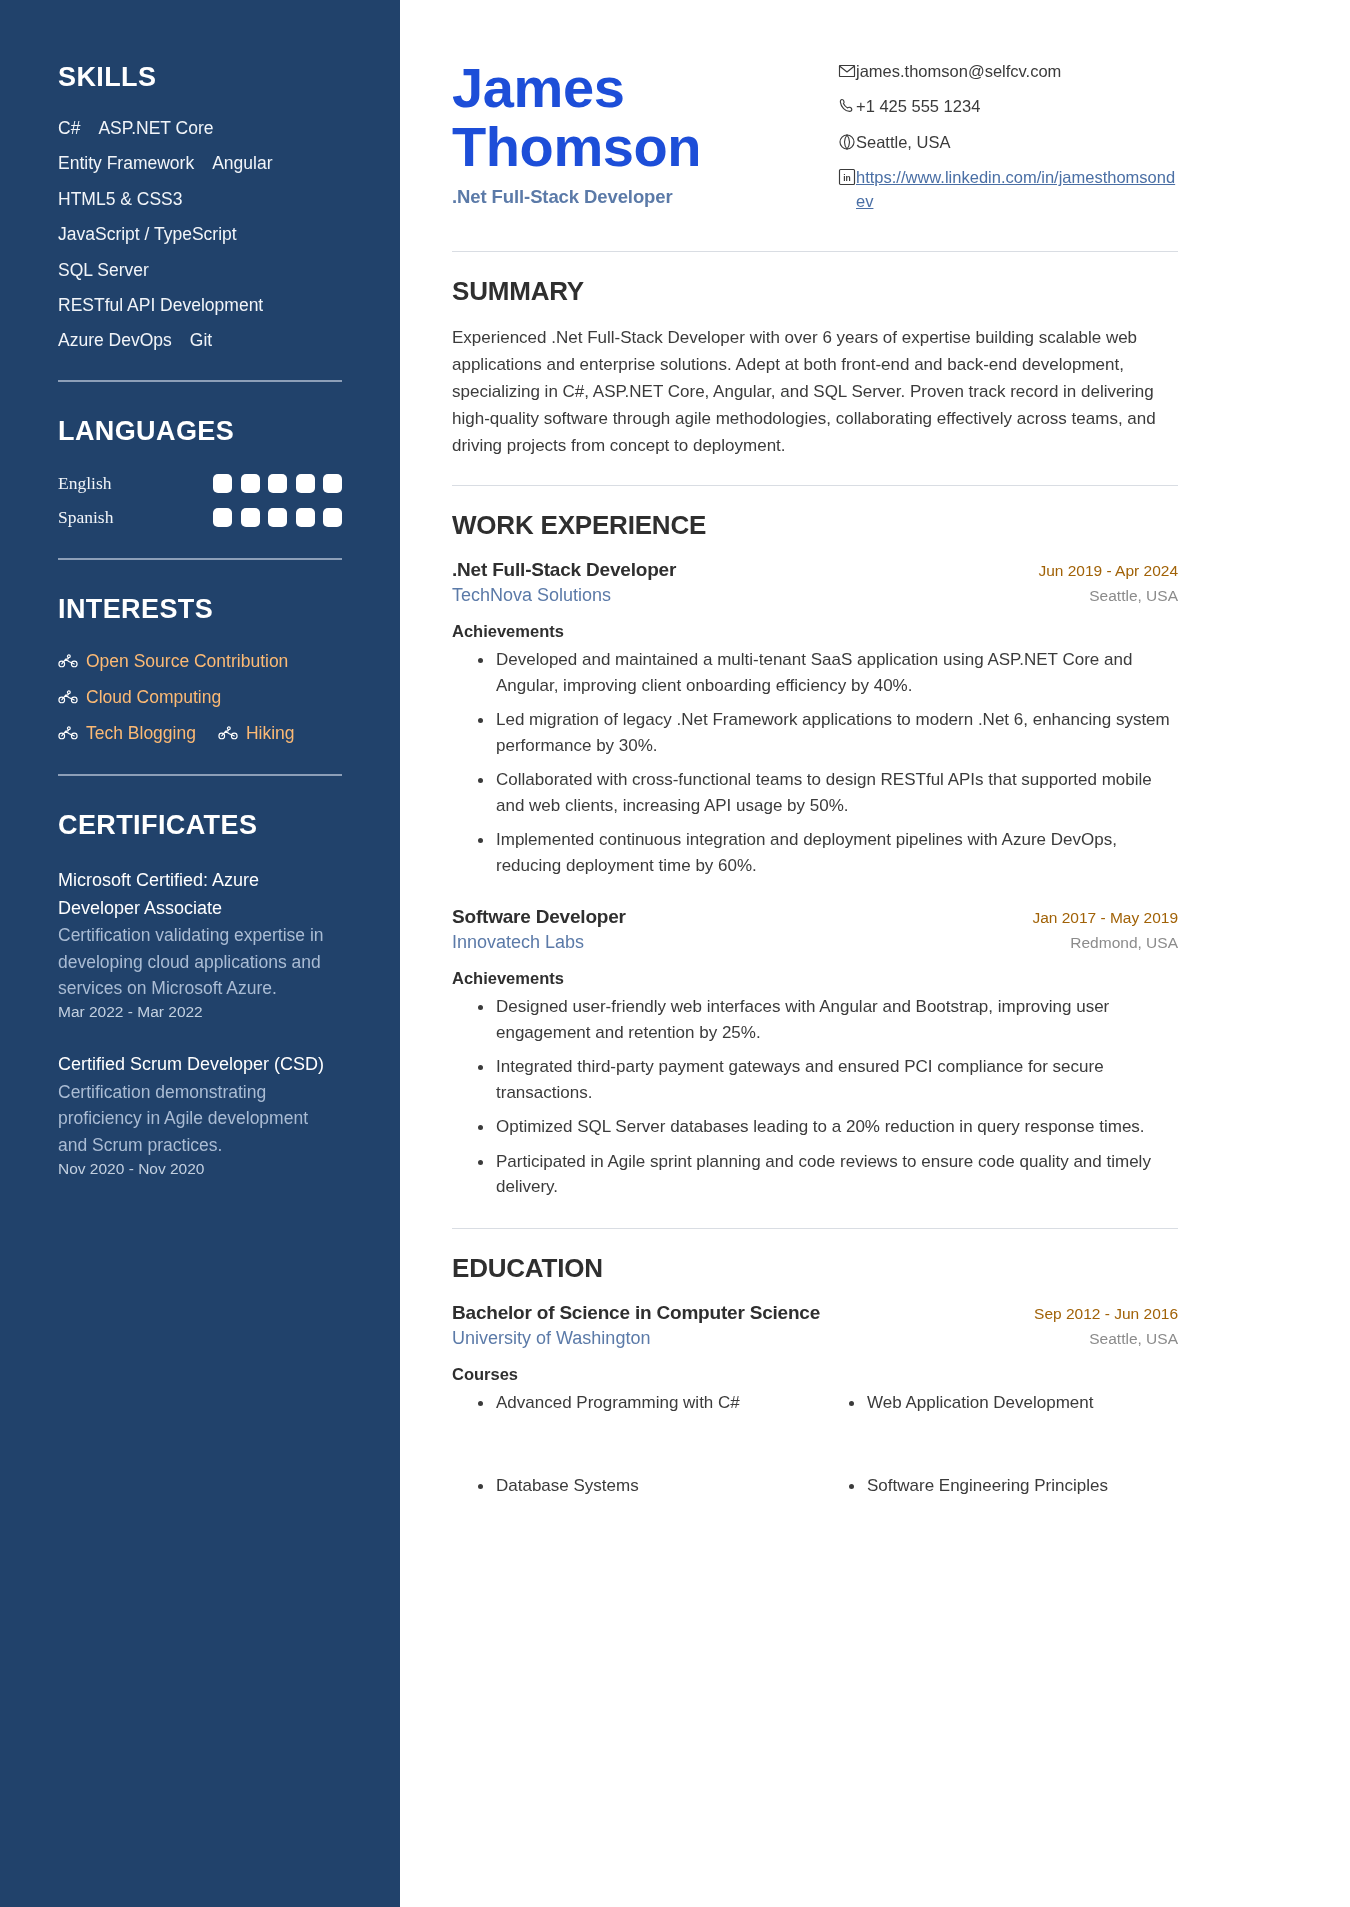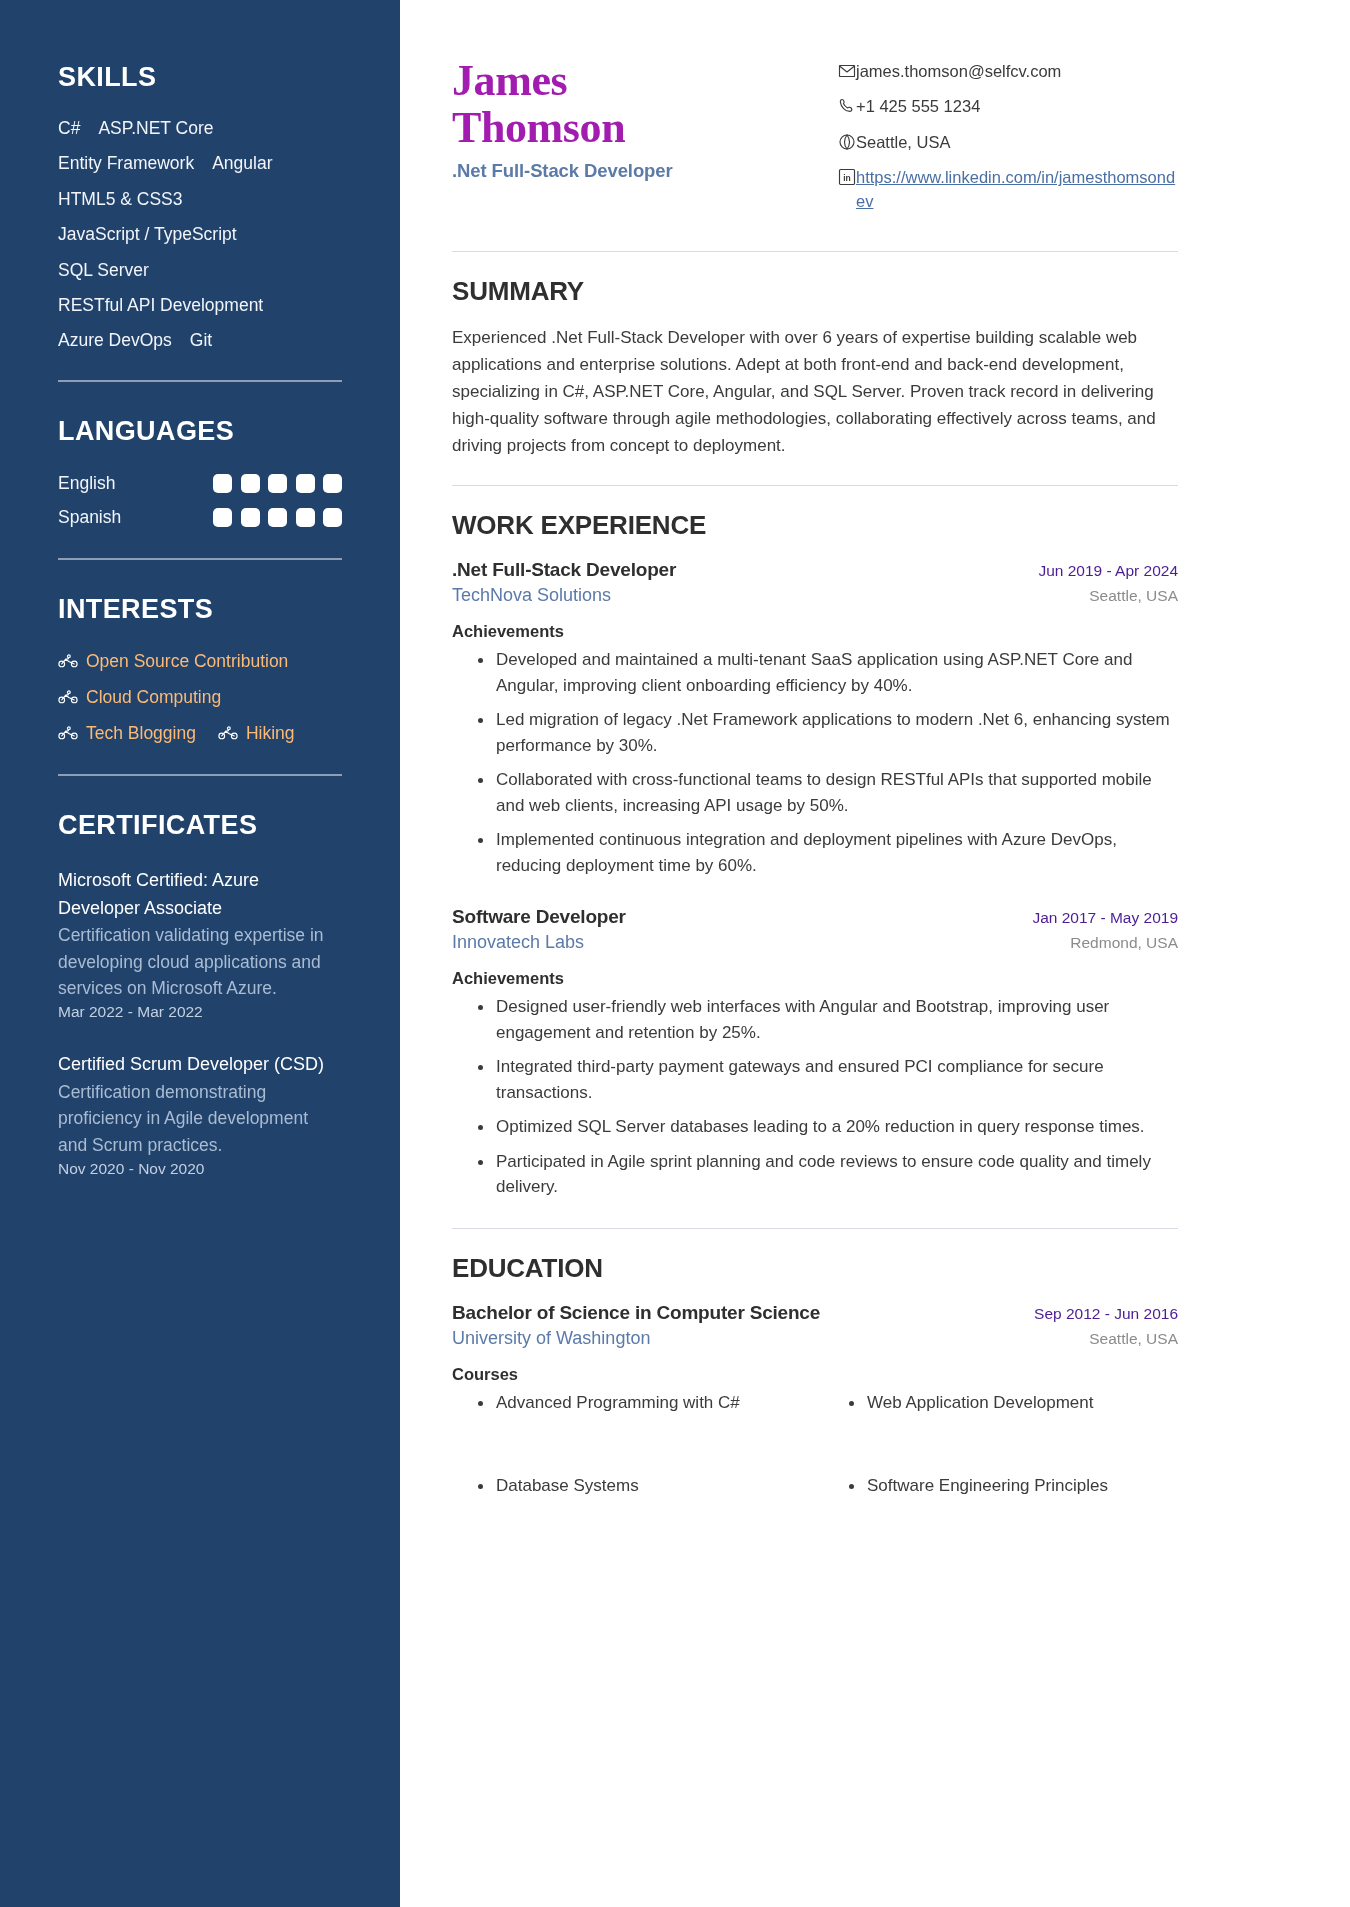--- a/index.html
+++ b/index.html
@@ -49,20 +49,21 @@
     gap: 18px;
     flex-wrap: wrap;
   }
 
   
   .lang-row {
     display: flex;
     align-items: center;
     justify-content: space-between;
     margin-bottom: 13px;
+    font-family: Liberation Serif, serif;
   }
   .lang-name { font-size: 17.5px; color: #f2f5f9; }
   .lang-dots { display: flex; gap: 8.5px; }
   .lang-dot {
     width: 19px;
     height: 19px;
     border-radius: 5px;
     background: #ffffff;
   }
 
@@ -103,27 +104,26 @@
 
   
   .main {
     flex: 1;
     padding: 50px 54px 0 52px;
     color: #333333;
   }
   .head-wrap { display: flex; justify-content: space-between; align-items: flex-start; }
   .name-block { padding-top: 8px; }
   .name {
-    font-size: 44px;
+    font-size: 56px;
     font-weight: 800;
     line-height: 1.06;
-    color: #a21caf;
+    color: #1d4ed8;
     letter-spacing: -0.4px;
     max-width: 280px;
-    font-family: Liberation Serif, serif;
   }
   .job-title {
     font-size: 18.5px;
     font-weight: 700;
     color: #5b7aa8;
     margin-top: 9px;
     letter-spacing: -0.1px;
   }
 
   .contact-list { width: 340px; padding-top: 10px; }
@@ -163,21 +163,21 @@
   .entry { margin-bottom: 28px; }
   .entry-top { display: flex; justify-content: space-between; align-items: baseline; }
   .entry-role {
     font-size: 19px;
     font-weight: 800;
     color: #2f2f2f;
     letter-spacing: -0.2px;
   }
   .entry-date {
     font-size: 15.5px;
-    color: #4c1d95;
+    color: #a16207;
     white-space: nowrap;
     padding-left: 14px;
   }
   .entry-sub { display: flex; justify-content: space-between; align-items: baseline; margin-top: 4px; }
   .entry-org {
     font-size: 18px;
     color: #5b7aa8;
   }
   .entry-loc {
     font-size: 15.5px;

